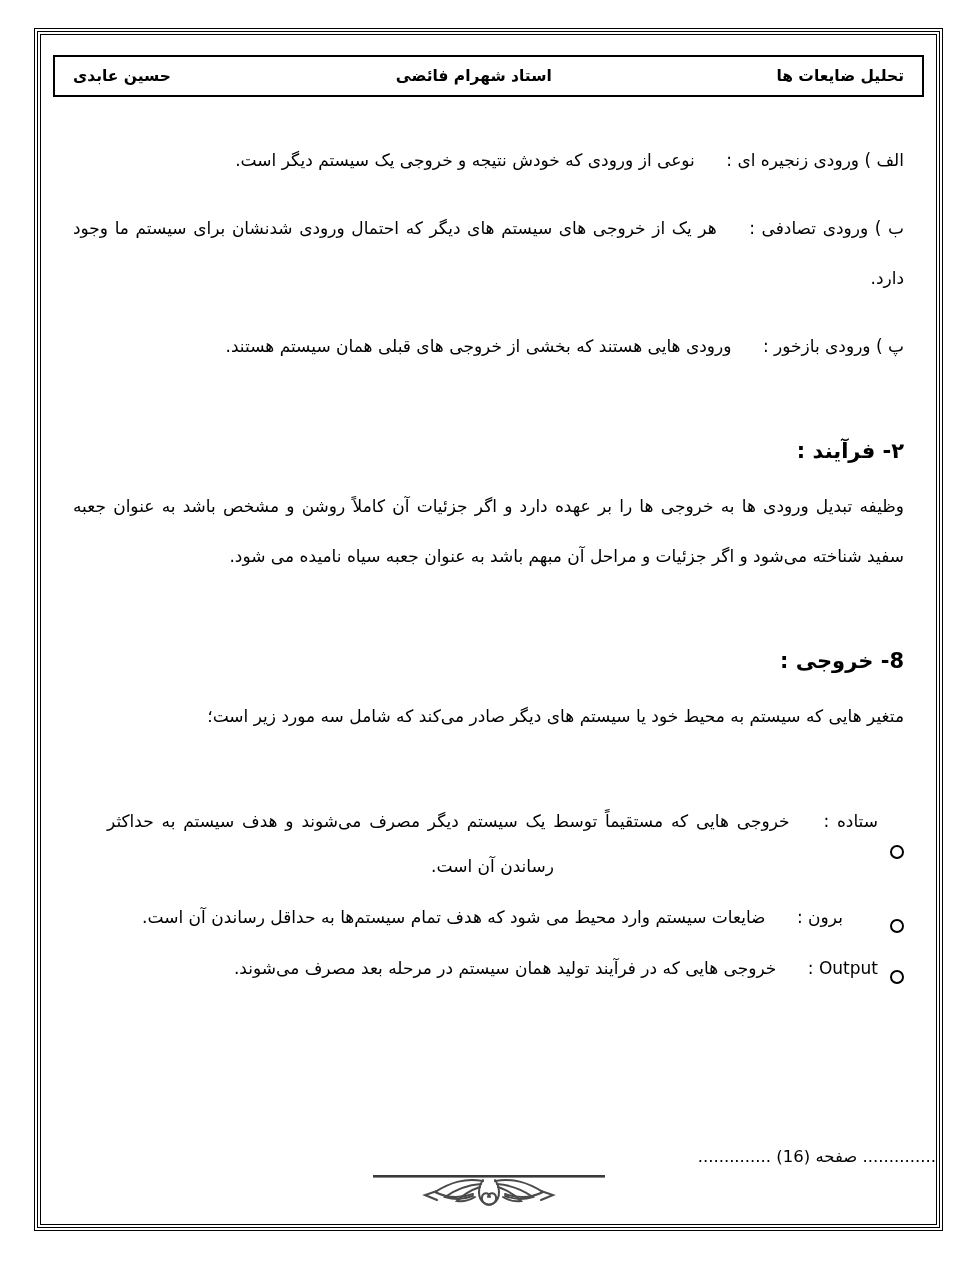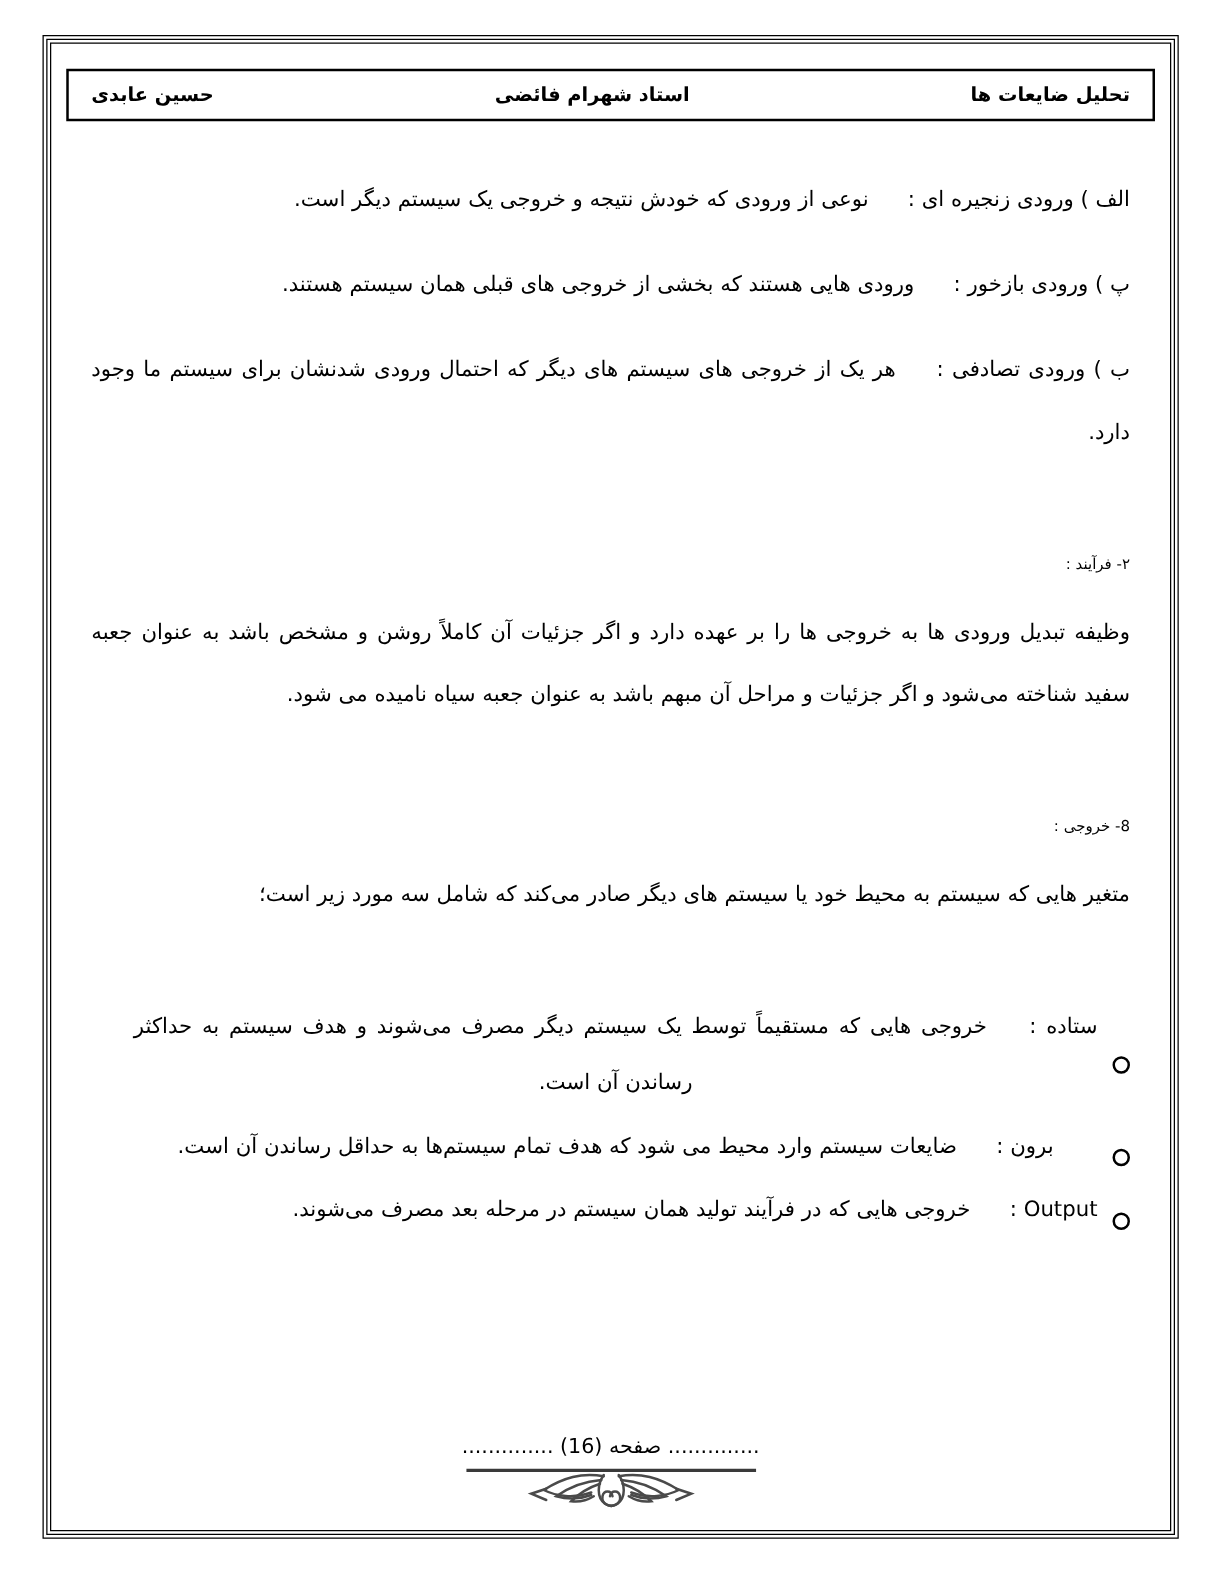--- a/index.html
+++ b/index.html
@@ -44,22 +44,22 @@
     direction: rtl;
     text-align: justify;
     padding: 0 32px;
     font-size: 17px;
     line-height: 50px;
   }
   .para { margin: 18px 0 0 0; }
   .para.first { margin-top: 38px; }
   .lead { font-weight: normal; margin-left: 26px; }
   .sec-heading {
-    font-weight: normal;
-    font-size: 12px;
+    font-weight: bold;
+    font-size: 21px;
     margin-top: 54px;
     line-height: 52px;
   }
   .sec-body { margin-top: 4px; }
   
   .blist { margin-top: 58px; padding-left: 34px; }
   .bitem {
     display: flex;
     direction: rtl;
     align-items: center;
@@ -73,21 +73,20 @@
     border-radius: 50%;
     margin-top: 16px;
     margin-left: 12px;
   }
   .btext { flex: 1 1 auto; text-align: justify; }
   .center-last .btext { text-align-last: center; }
   
   .footer {
     position: absolute;
     left: 0; right: 0; bottom: 12px;
-    text-align: center;
   }
   .footer-label {
     direction: rtl;
     font-size: 16.5px;
     line-height: 26px;
   }
   .ornament { display: block; margin: 2px auto 0 auto; }
 </style>
 </head>
 <body>
@@ -99,23 +98,23 @@
       <div class="header-box">
         <div class="h-cell">تحلیل ضایعات ها</div>
         <div class="h-cell">استاد شهرام فائضی</div>
         <div class="h-cell">حسین عابدی</div>
       </div>
 
       <div class="content">
 
         <p class="para first"><b class="lead">الف ) ورودی زنجیره ای :</b> <span>نوعی از ورودی که خودش نتیجه و خروجی یک سیستم دیگر است.</span></p>
 
+        <p class="para"><b class="lead">ب ) ورودی تصادفی :</b> <span>هر یک از خروجی های سیستم های دیگر که احتمال ورودی شدنشان برای سیستم ما وجود دارد.</span></p>
+
         <p class="para"><b class="lead">پ ) ورودی بازخور :</b> <span>ورودی هایی هستند که بخشی از خروجی های قبلی همان سیستم هستند.</span></p>
-
-        <p class="para"><b class="lead">ب ) ورودی تصادفی :</b> <span>هر یک از خروجی های سیستم های دیگر که احتمال ورودی شدنشان برای سیستم ما وجود دارد.</span></p>
 
         <div class="sec-heading">۲- فرآیند :</div>
         <p class="para sec-body">وظیفه تبدیل ورودی ها به خروجی ها را بر عهده دارد و اگر جزئیات آن کاملاً روشن و مشخص باشد به عنوان جعبه سفید شناخته می‌شود و اگر جزئیات و مراحل آن مبهم باشد به عنوان جعبه سیاه نامیده می شود.</p>
 
         <div class="sec-heading">8- خروجی :</div>
         <p class="para sec-body">متغیر هایی که سیستم به محیط خود یا سیستم های دیگر صادر می‌کند که شامل سه مورد زیر است؛</p>
 
         <div class="blist">
           <div class="bitem center-last">
             <span class="bullet-circle"></span>

